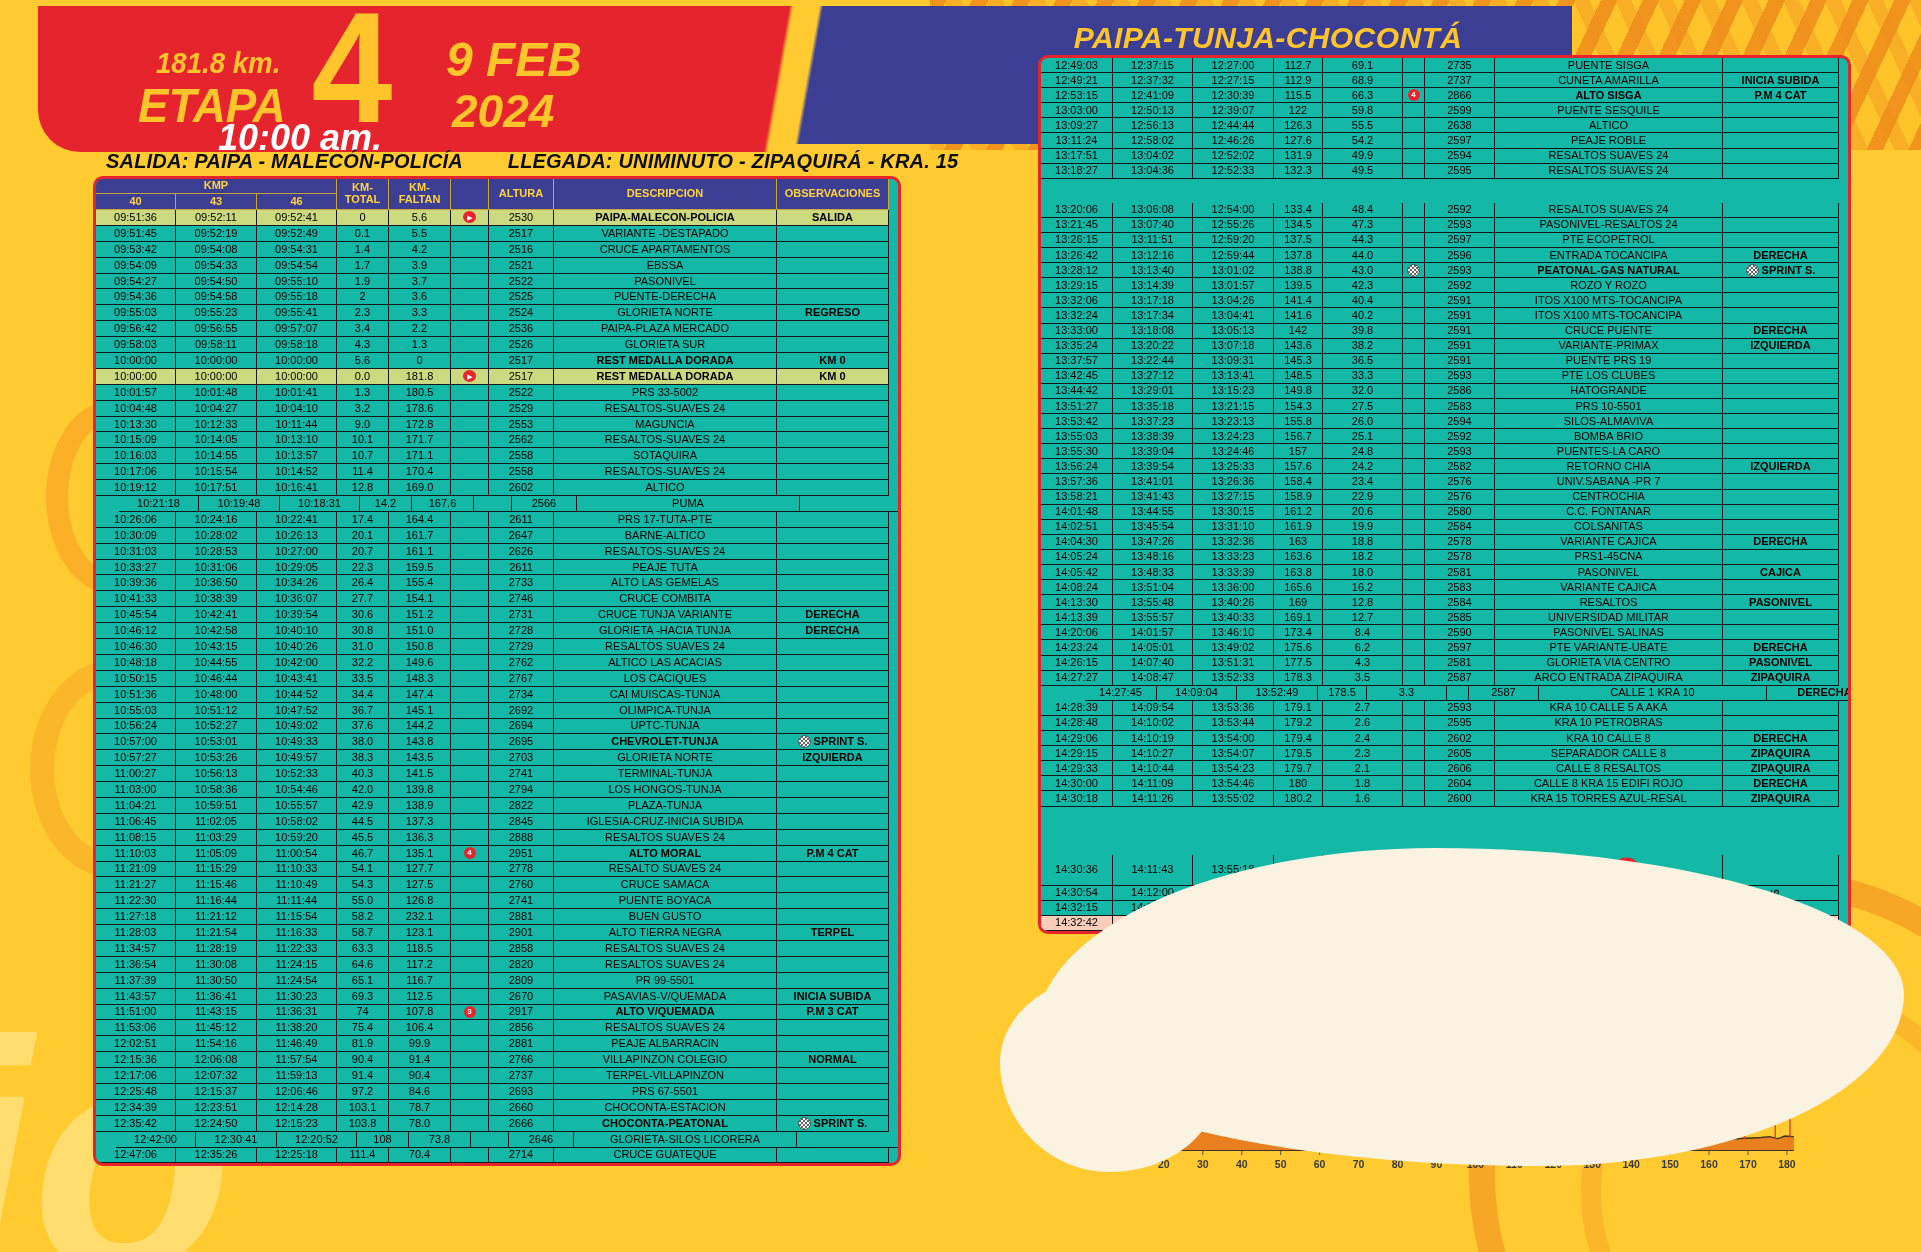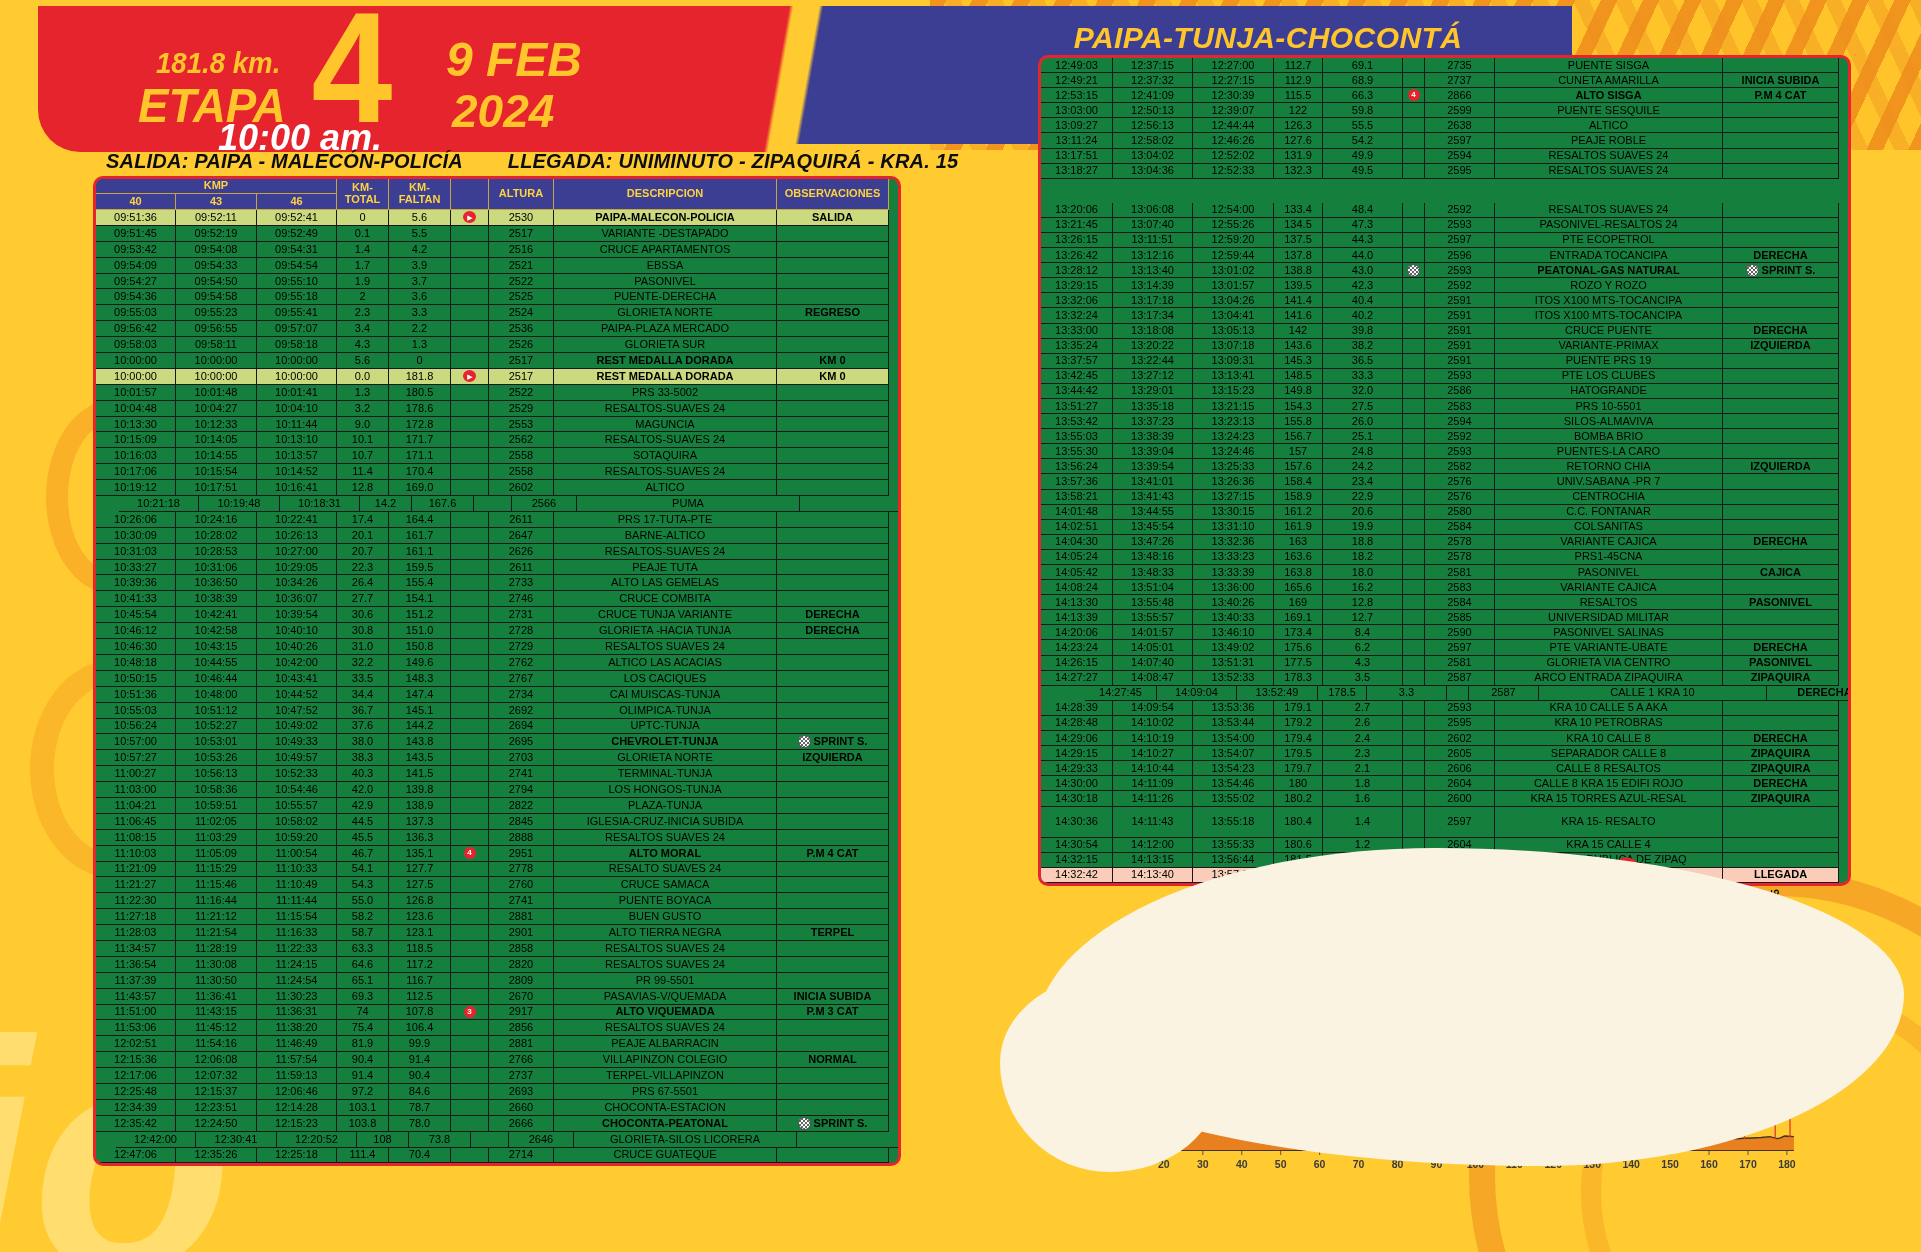--- a/index.html
+++ b/index.html
@@ -40,21 +40,21 @@
   .bluebanner{position:absolute;left:792px;top:6px;width:780px;height:138px;border-radius:0 0 14px 0;
            background:linear-gradient(100deg,rgba(0,0,0,0) 0 3.4%,#3B3E92 3.9%);}
   .route{position:absolute;right:24px;top:12px;width:560px;text-align:center;font-style:italic;
          font-weight:bold;color:#FFC52B;font-size:30px;line-height:1.3;letter-spacing:.4px;}
 
   .salida{position:absolute;left:106px;top:150px;font-size:20px;font-weight:bold;font-style:italic;
           color:#0d0d0d;white-space:nowrap;letter-spacing:.2px;}
   .salida .gap{display:inline-block;width:34px;}
 
   
-  .rtable{position:absolute;background:#15803d;border:3px solid #E6242D;border-radius:10px;overflow:hidden;}
+  .rtable{position:absolute;background:#14b8a6;border:3px solid #E6242D;border-radius:10px;overflow:hidden;}
   .thead{display:grid;}
   .th{background:#3B3E92;color:#FFD23F;font-weight:bold;font-size:11px;display:flex;align-items:center;
       justify-content:center;border-right:1px solid #C8A53A;border-bottom:1px solid #C8A53A;
       white-space:pre-line;text-align:center;line-height:1.05;}
   .tr{display:grid;}
   .td{border-right:1px solid #17171c;border-bottom:1px solid #17171c;display:flex;align-items:center;
       justify-content:center;font-size:11px;color:#000;white-space:nowrap;overflow:hidden;line-height:1;}
   .td.obs{font-weight:bold;gap:3px;}
   .tr.g .td{background:#CBDA7E;}
   .tr.p .td{background:#F9CDB9;}
@@ -705,21 +705,21 @@
         <div class="td">PUENTE BOYACA</div>
         <div class="td obs">
           <span></span>
         </div>
       </div>
       <div class="tr" style="grid-template-columns: 80px 81px 80px 52px 62px 38px 65px 223px 112px; height: 15.9px;">
         <div class="td">11:27:18</div>
         <div class="td">11:21:12</div>
         <div class="td">11:15:54</div>
         <div class="td">58.2</div>
-        <div class="td">123.6</div>
+        <div class="td">232.1</div>
         <div class="td"></div>
         <div class="td">2881</div>
         <div class="td">BUEN GUSTO</div>
         <div class="td obs">
           <span></span>
         </div>
       </div>
       <div class="tr" style="grid-template-columns: 80px 81px 80px 52px 62px 38px 65px 223px 112px; height: 15.9px;">
         <div class="td">11:28:03</div>
         <div class="td">11:21:54</div>
@@ -1542,21 +1542,21 @@
         <div class="td">13:55:02</div>
         <div class="td">180.2</div>
         <div class="td">1.6</div>
         <div class="td"></div>
         <div class="td">2600</div>
         <div class="td">KRA 15 TORRES AZUL-RESAL</div>
         <div class="td obs">
           <span>ZIPAQUIRA</span>
         </div>
       </div>
-      <div class="tr" style="grid-template-columns: 72px 80px 81px 49px 80px 22px 70px 228px 116px; height: 31px;">
+      <div class="tr" style="grid-template-columns: 72px 80px 81px 49px 80px 22px 70px 228px 116px; height: 31px; margin-top: 48px;">
         <div class="td">14:30:36</div>
         <div class="td">14:11:43</div>
         <div class="td">13:55:18</div>
         <div class="td">180.4</div>
         <div class="td">1.4</div>
         <div class="td"></div>
         <div class="td">2597</div>
         <div class="td">KRA 15- RESALTO</div>
         <div class="td obs">
           <span></span>

